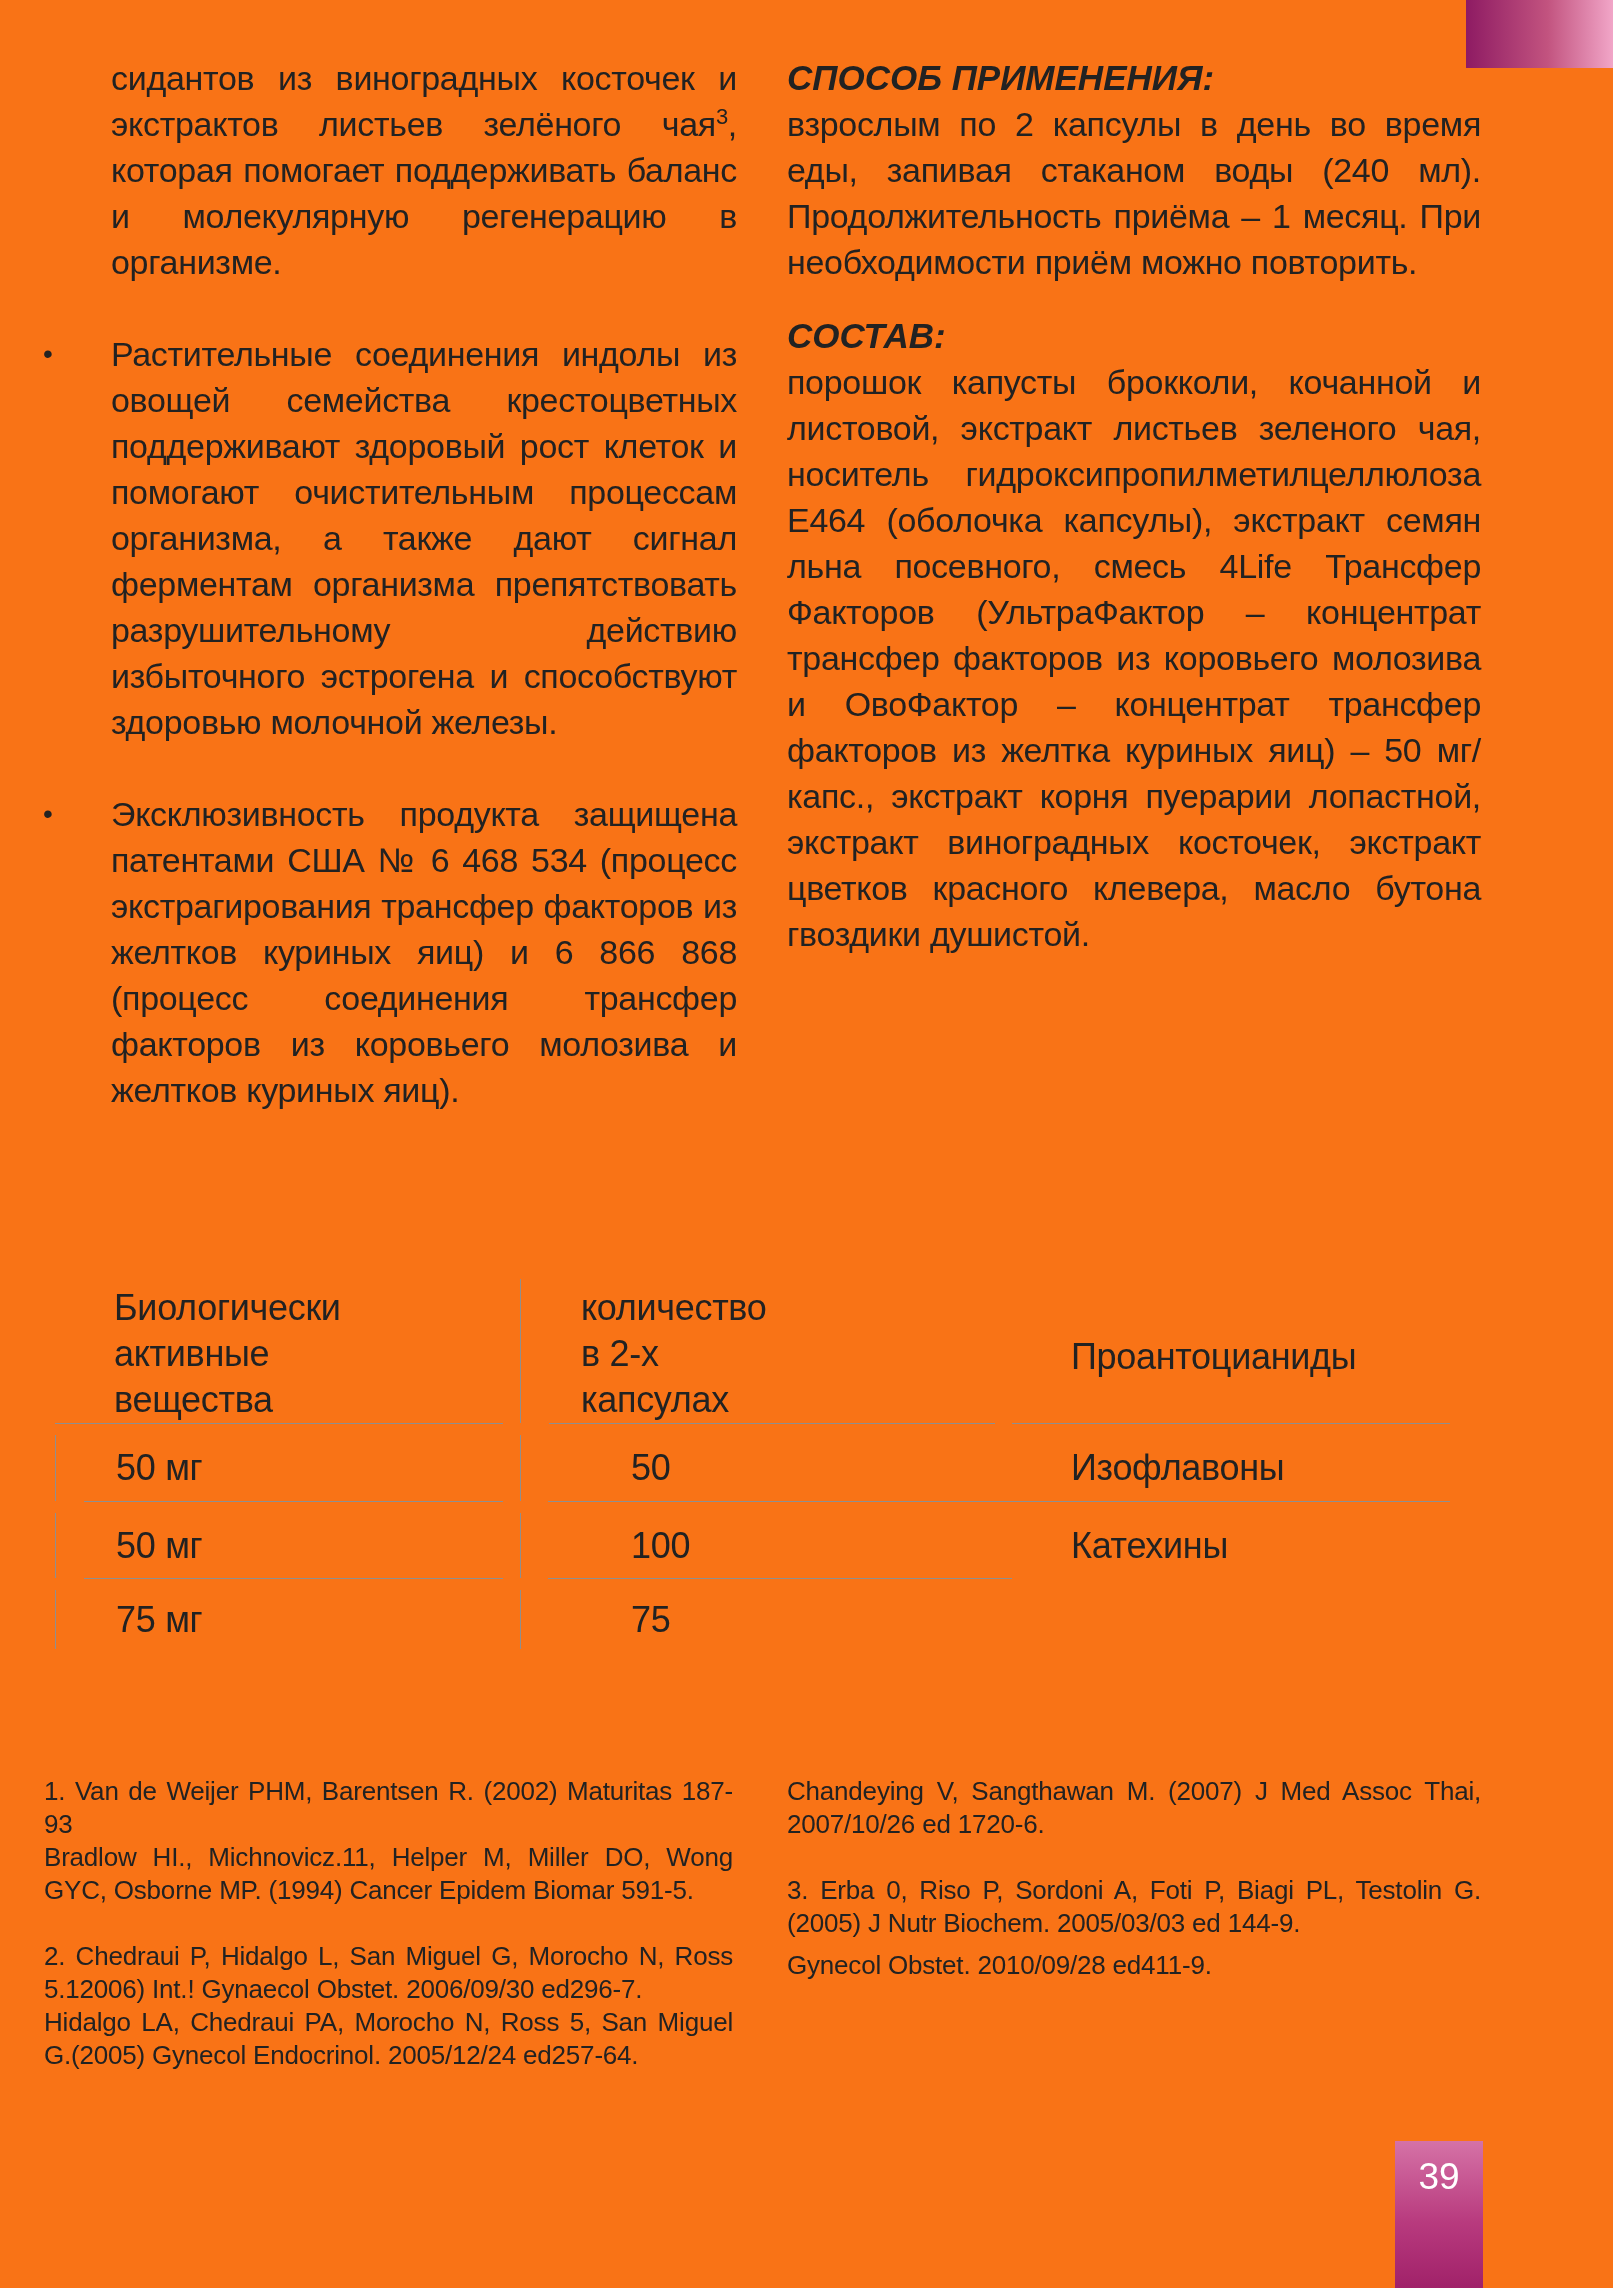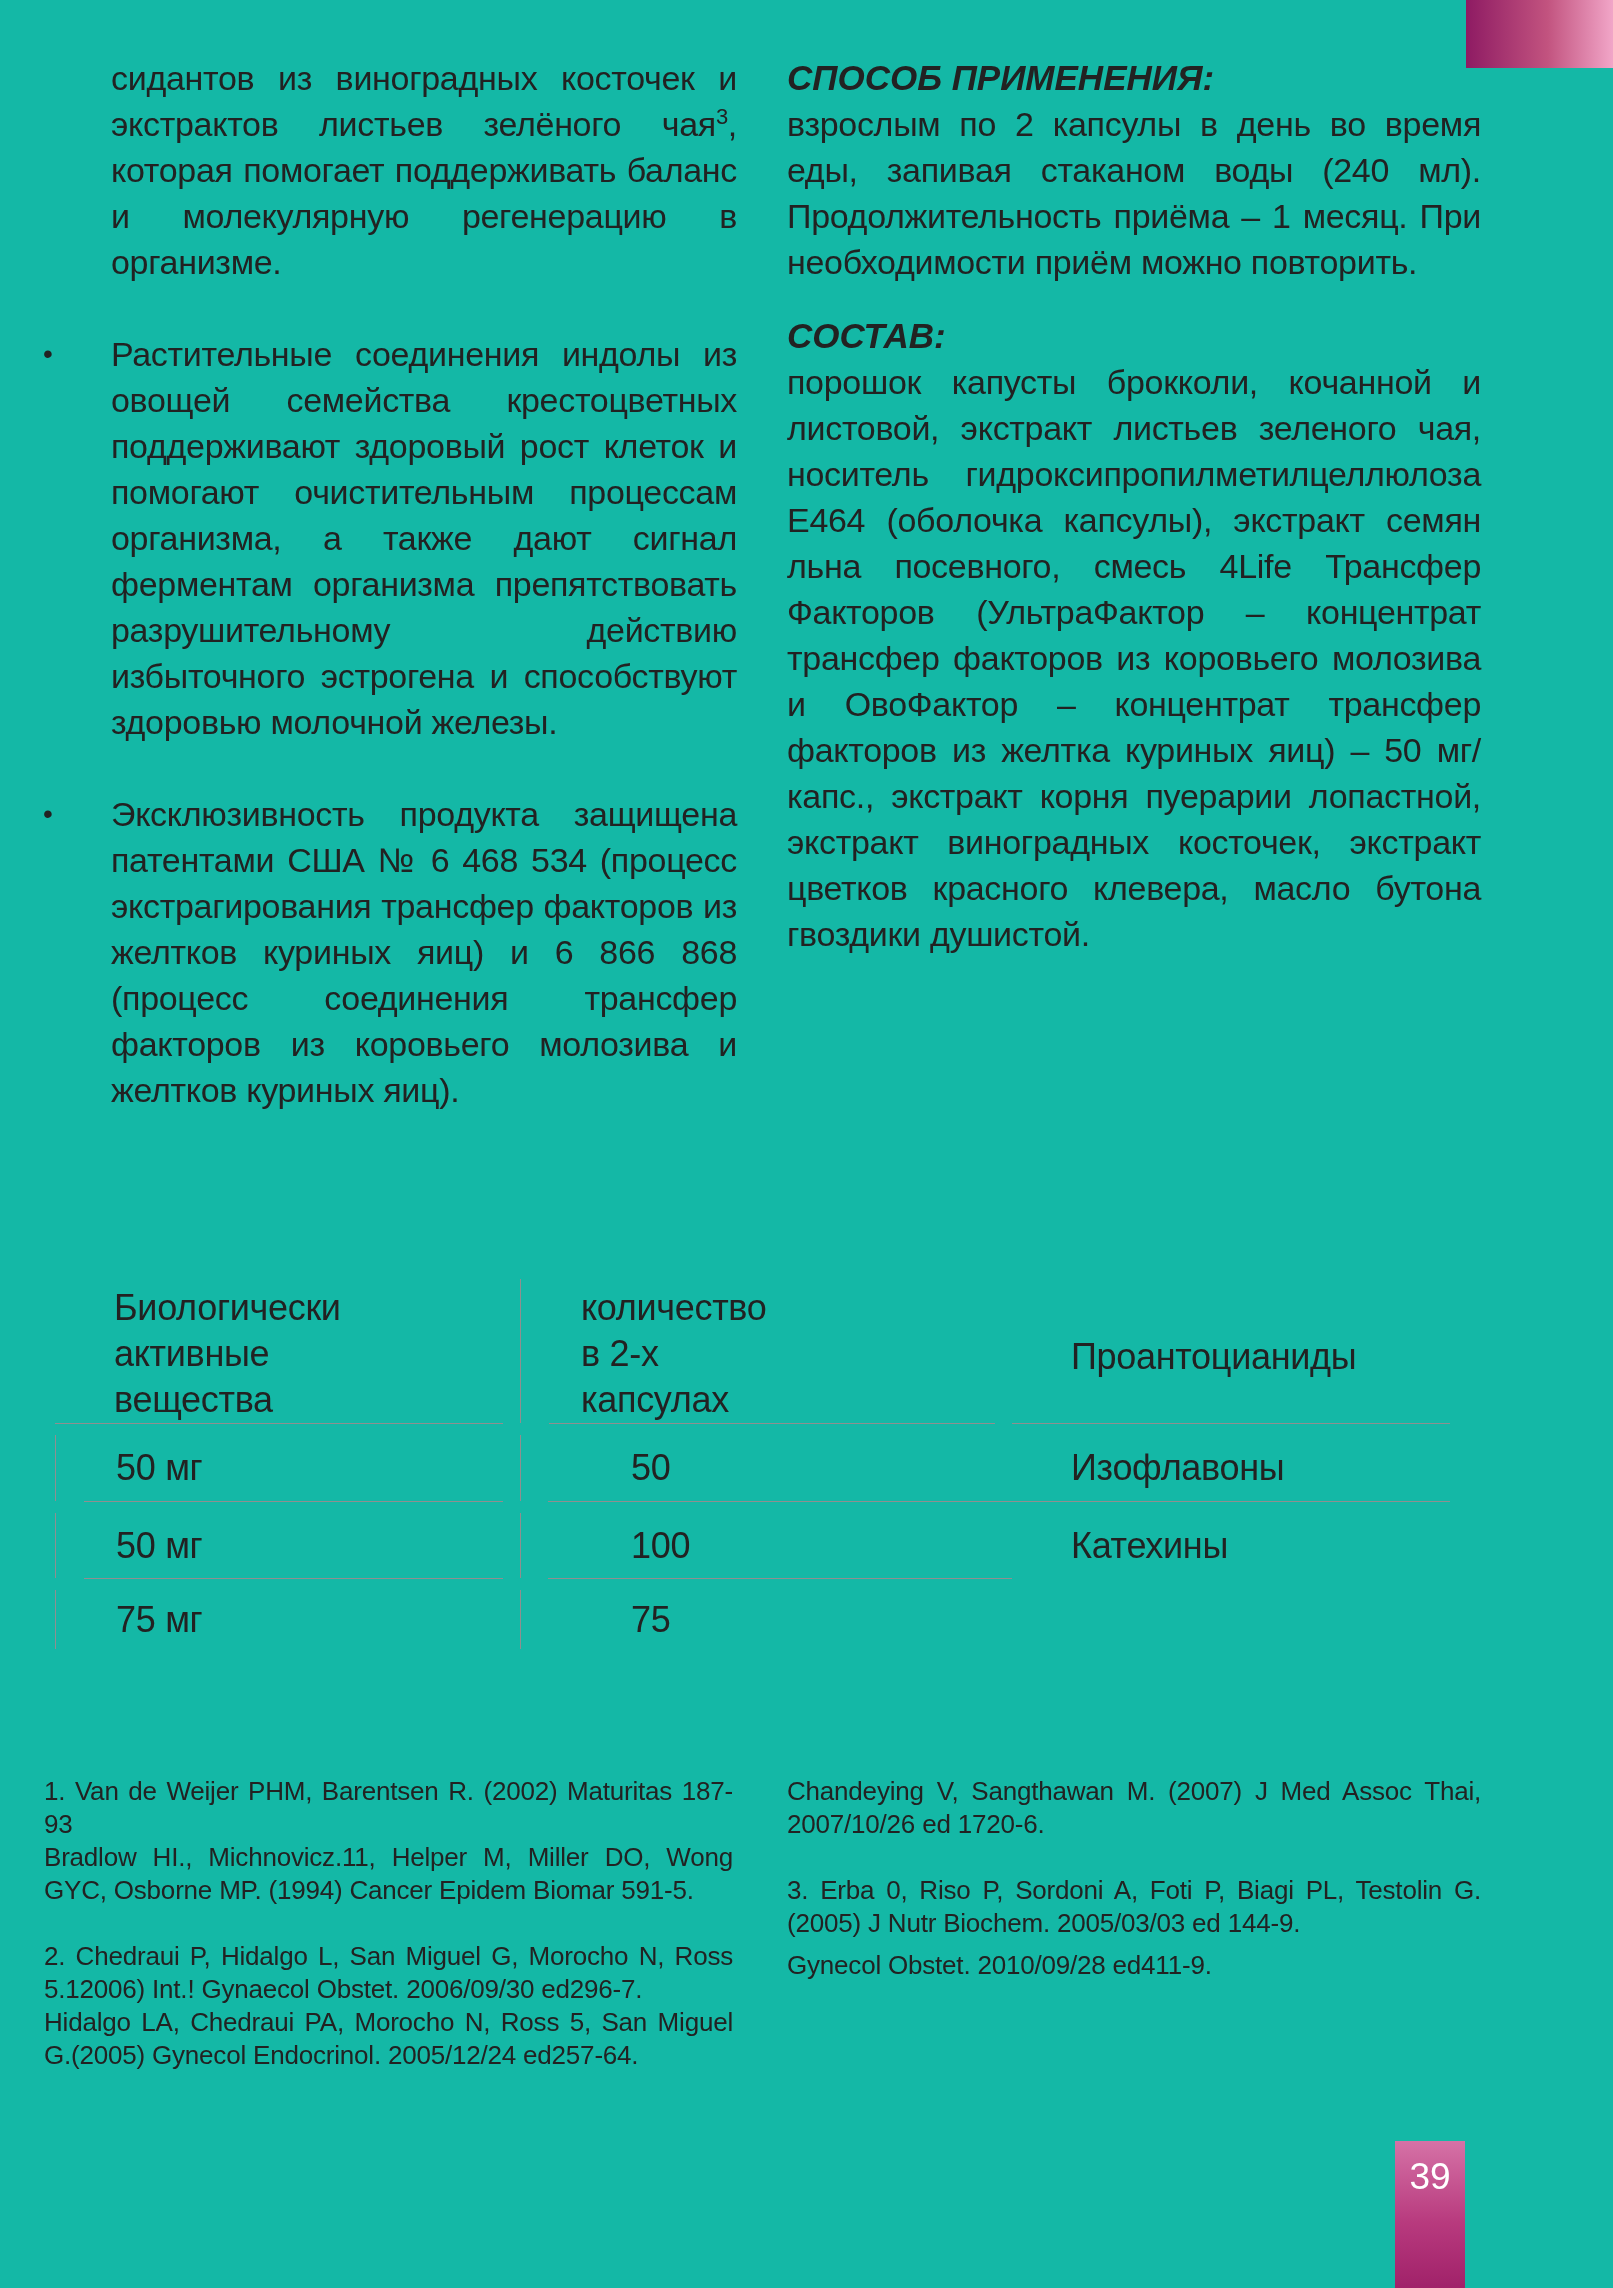--- a/index.html
+++ b/index.html
@@ -1,21 +1,21 @@
 <!DOCTYPE html>
 <html lang="ru" style="font-size:14.8px"><head>
 <meta charset="utf-8">
 <style>
   html, body { margin: 0; padding: 0; background: #e8e8e8; }
   .page {
     position: relative;
     width: 1613px;
     height: 2289px;
     margin: 0 auto;
-    background: #14b8a6;
+    background: #f97316;
     font-family: "Liberation Sans", sans-serif;
     color: #222222;
     overflow: hidden;
   }
 
   
   .top-bar {
     position: absolute;
     top: 0;
     left: 1466px;
@@ -95,21 +95,21 @@
   .fn-right { left: 787px; width: 694px; }
   .fn-item { margin: 0; }
   .fn-group-gap { margin-top: 33px; }
   .fn-last-gap { margin-top: 9.2px; }
 
   
   .page-badge {
     position: absolute;
     left: 1395px;
     top: 2141px;
-    width: 70px;
+    width: 88px;
     height: 148px;
     background: linear-gradient(180deg, #d572a6 0%, #b83a7e 55%, #a02169 100%);
     color: #ffffff;
     text-align: center;
   }
   .page-badge .num {
     display: block;
     padding-top: 14.8px;
     font-size: 37px;
     line-height: 42px;

